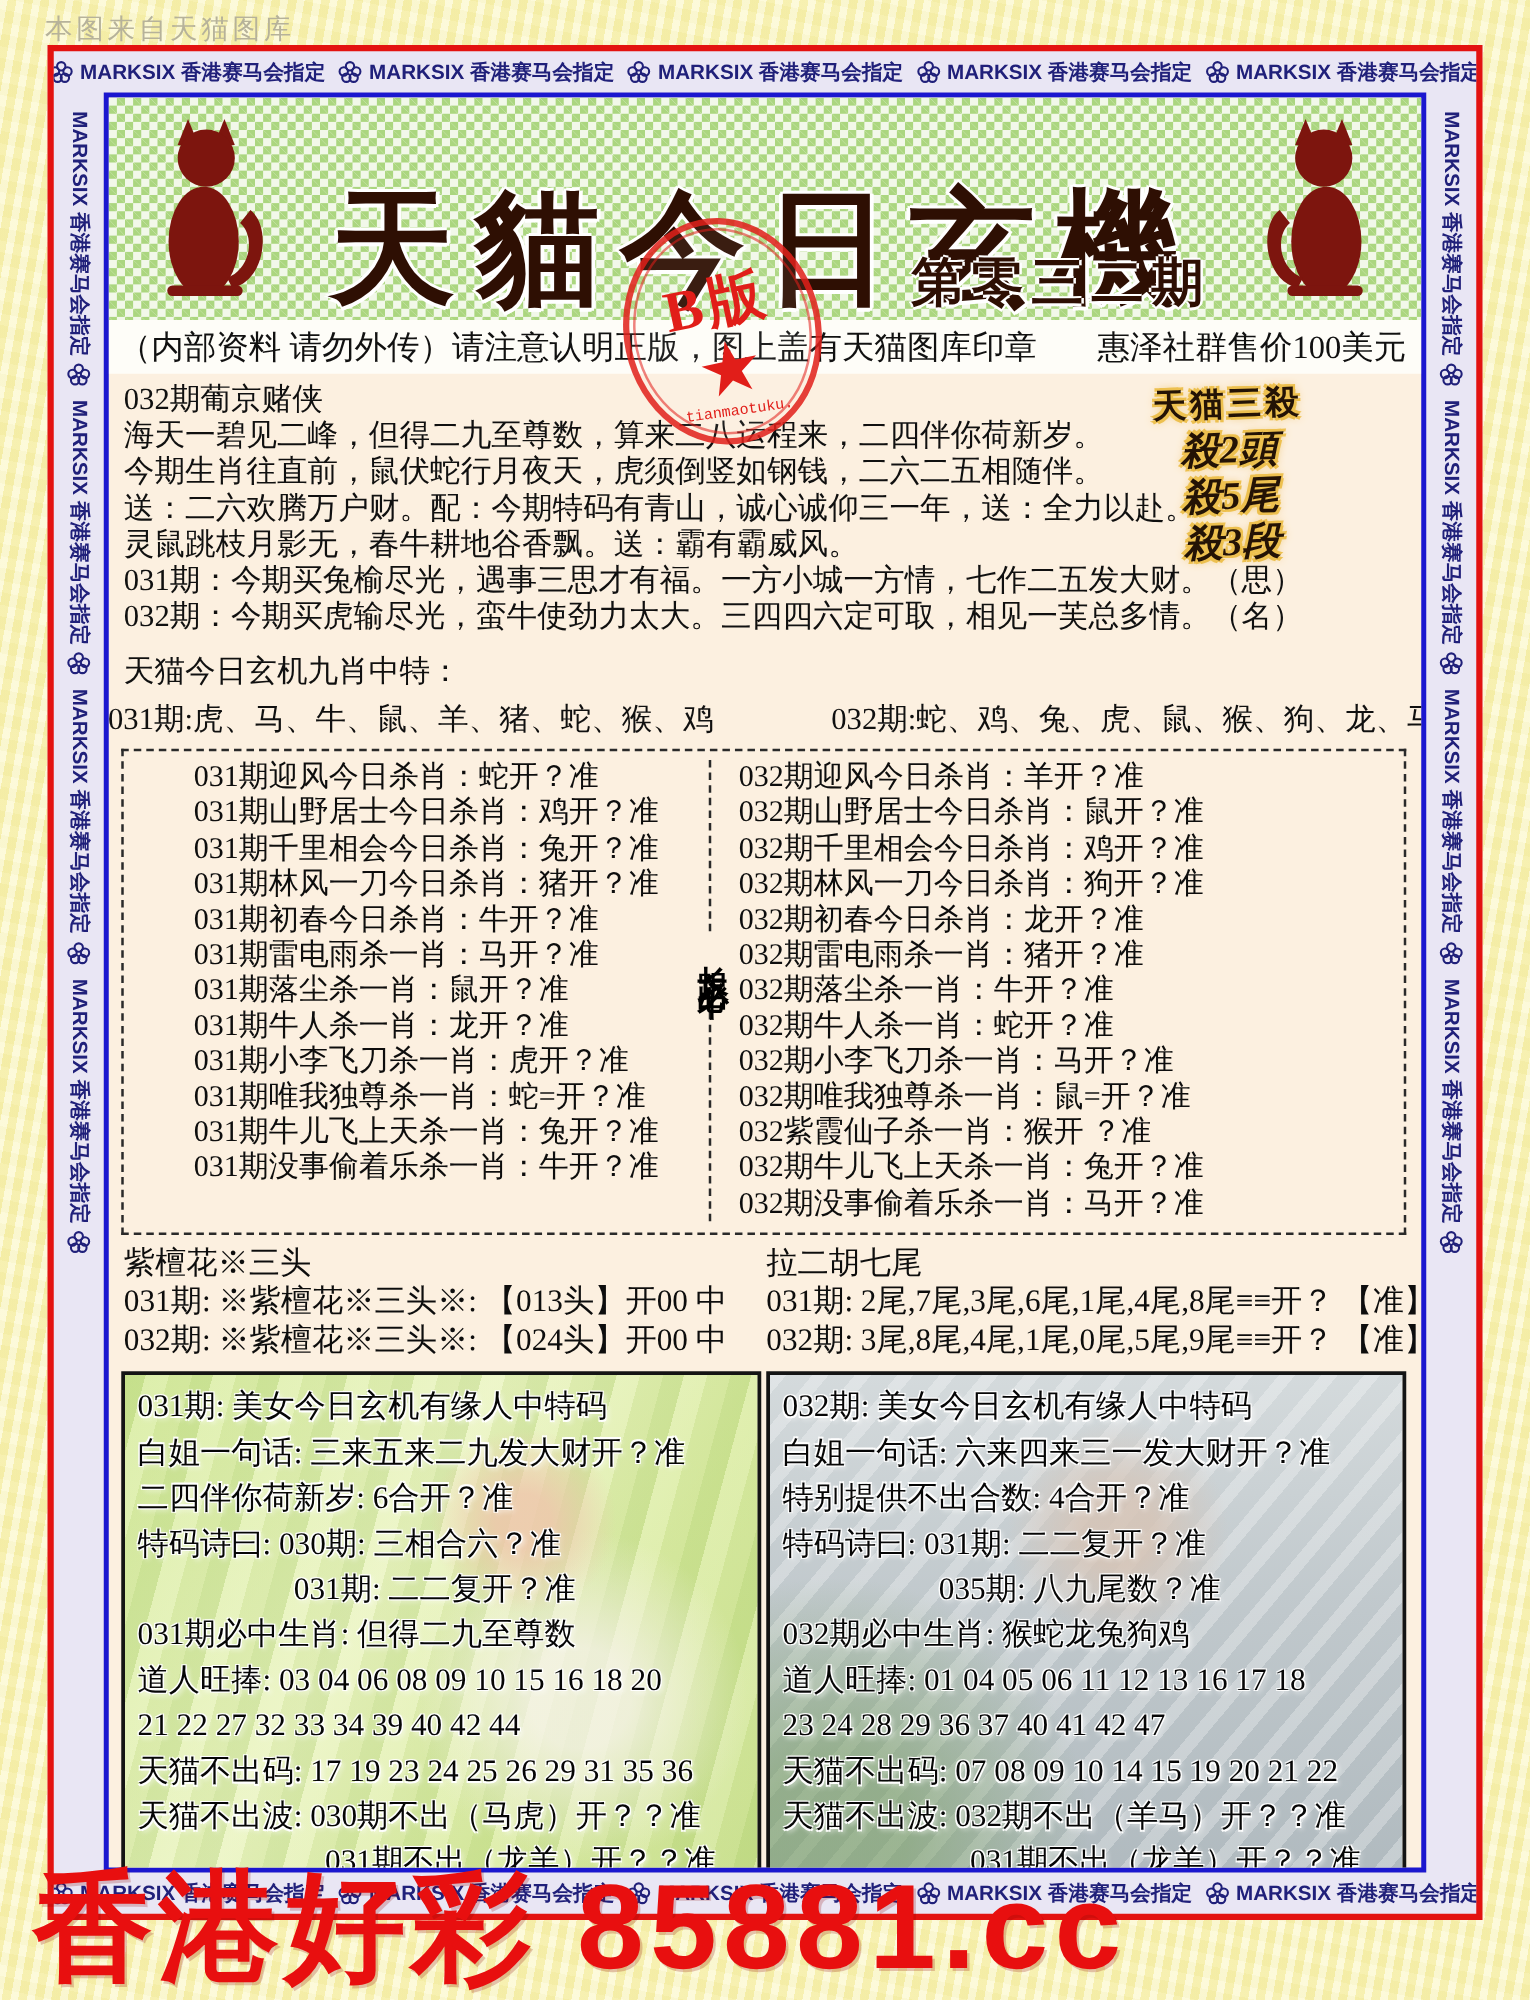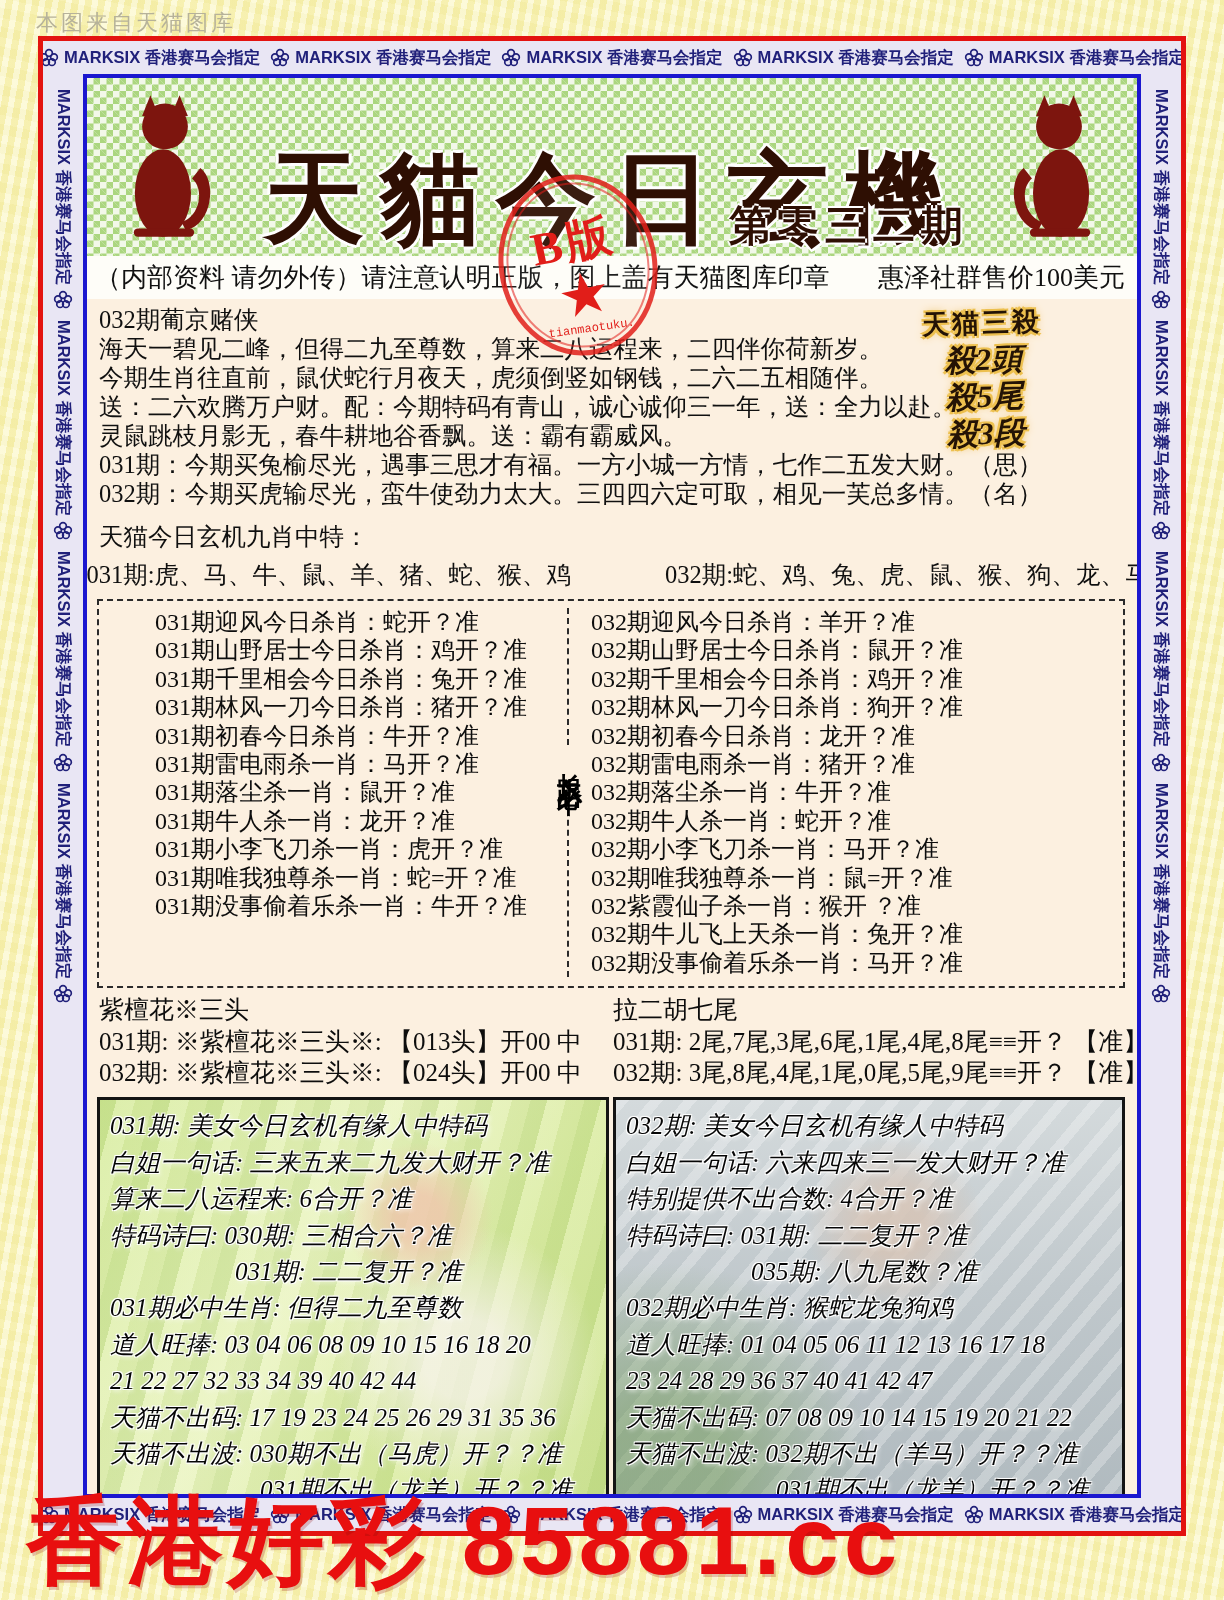--- a/index.html
+++ b/index.html
@@ -70,21 +70,21 @@
   .kdivider{width:0;border-left:2px dashed #2a2a2a;position:relative;}
   .klabel{position:absolute;top:140px;left:-17px;width:34px;background:#fcf0e0;z-index:2;
     writing-mode:vertical-rl;text-orientation:upright;font-size:25px;font-weight:bold;
     letter-spacing:6px;text-align:center;padding:4px 0;}
 
   .sub2{display:flex;margin:5px 10px 0 12px;color:#0d0d0d;}
   .scol{width:500px;} .scol.sright{flex:1;padding-left:14px;}
   .stitle{font-size:25px;}
   .sline{font-size:25px;line-height:31px;white-space:nowrap;}
 
-  .pics{display:flex;gap:4px;margin:9px 12px 0 10px;font-style:italic;}
+  .pics{display:flex;gap:4px;margin:9px 12px 0 10px;}
   .pbox{flex:1;border:3px solid #141414;padding:8px 10px;min-height:400px;box-sizing:border-box;}
   .pbox.bg031{background:
       radial-gradient(circle at 63% 28%, rgba(238,199,172,.85) 0 5%, rgba(238,199,172,0) 17%),
       radial-gradient(circle at 72% 62%, rgba(248,243,238,.75) 0 9%, transparent 30%),
       repeating-linear-gradient(105deg, rgba(150,190,70,.28) 0 16px, rgba(232,242,184,.25) 16px 34px, rgba(190,215,120,.30) 34px 52px),
       linear-gradient(120deg,#d8eda6,#eff7cf 40%,#dcedaa 70%,#cfe49b);}
   .pbox.bg032{background:
       radial-gradient(circle at 55% 30%, rgba(214,196,182,.85) 0 7%, transparent 22%),
       radial-gradient(circle at 10% 88%, rgba(120,160,95,.55) 0 10%, transparent 35%),
       repeating-linear-gradient(130deg, rgba(255,255,255,.28) 0 10px, transparent 10px 26px),
@@ -303,20 +303,21 @@
         <div class="kline">031期迎风今日杀肖：蛇开？准</div>
             <div class="kline">031期山野居士今日杀肖：鸡开？准</div>
             <div class="kline">031期千里相会今日杀肖：兔开？准</div>
             <div class="kline">031期林风一刀今日杀肖：猪开？准</div>
             <div class="kline">031期初春今日杀肖：牛开？准</div>
             <div class="kline">031期雷电雨杀一肖：马开？准</div>
             <div class="kline">031期落尘杀一肖：鼠开？准</div>
             <div class="kline">031期牛人杀一肖：龙开？准</div>
             <div class="kline">031期小李飞刀杀一肖：虎开？准</div>
             <div class="kline">031期唯我独尊杀一肖：蛇=开？准</div>
+            <div class="kline">031期牛儿飞上天杀一肖：兔开？准</div>
             <div class="kline">031期没事偷着乐杀一肖：牛开？准</div>
           </div>
         <div class="kdivider">
           <div class="klabel">长跟必中</div>
         </div>
         <div class="kcol kright">
 
         <div class="kline">032期迎风今日杀肖：羊开？准</div>
             <div class="kline">032期山野居士今日杀肖：鼠开？准</div>
             <div class="kline">032期千里相会今日杀肖：鸡开？准</div>
@@ -350,21 +351,21 @@
               <div class="sline">032期:  3尾,8尾,4尾,1尾,0尾,5尾,9尾≡≡开？ 【准】</div>
             </div>
         </div>
       </div>
 
       <div class="pics">
         <div class="pbox bg031">
 
         <div class="pline">031期:  美女今日玄机有缘人中特码</div>
             <div class="pline">白姐一句话:  三来五来二九发大财开？准</div>
-            <div class="pline">算来二八运程来:  6合开？准</div>
+            <div class="pline">二四伴你荷新岁:  6合开？准</div>
             <div class="pline">特码诗曰:  030期:  三相合六？准</div>
             <div class="pline">　　　　　031期:  二二复开？准</div>
             <div class="pline">031期必中生肖:  但得二九至尊数</div>
             <div class="pline">道人旺捧:  03 04 06 08 09 10 15 16 18 20</div>
             <div class="pline">21 22 27 32 33 34 39 40 42 44</div>
             <div class="pline">天猫不出码:  17 19 23 24 25 26 29 31 35 36</div>
             <div class="pline">天猫不出波:  030期不出（马虎）开？？准</div>
             <div class="pline">　　　　　　031期不出（龙羊）开？？准</div>
           </div>
         <div class="pbox bg032">

